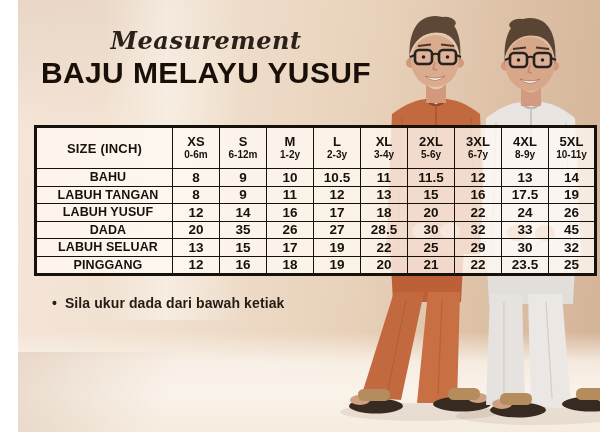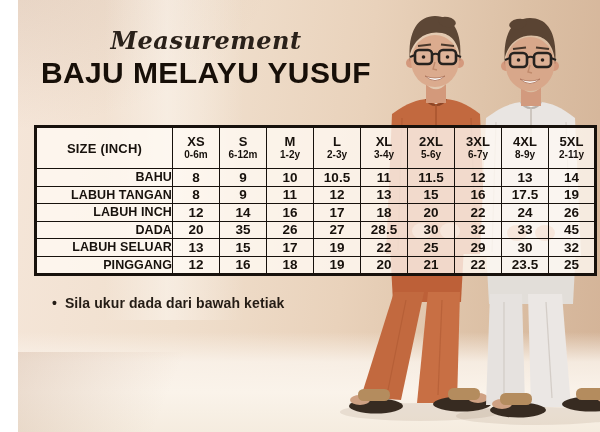--- a/index.html
+++ b/index.html
@@ -44,21 +44,21 @@
     border:3px solid #17110c; color:#17110c;
   }
   table.size-table th, table.size-table td{
     border:1.5px solid #17110c; font-weight:700; text-align:center; padding:0; overflow:hidden;
   }
   table.size-table thead th{ height:40px; vertical-align:middle; }
   th.corner{ text-align:left; padding-left:8px; font-size:13px; letter-spacing:.2px; }
   table.size-table .sz{ display:block; font-size:13px; line-height:1.05; }
   table.size-table .age{ display:block; font-size:10px; line-height:1.15; }
   table.size-table tbody td{ height:16.5px; font-size:13.5px; line-height:1; }
-  table.size-table tbody td.rowlabel{ text-align:right; padding-left:7px; font-size:12.5px; letter-spacing:.1px; }
+  table.size-table tbody td.rowlabel{ text-align:center; padding-left:7px; font-size:12.5px; letter-spacing:.1px; }
 
   ul.notes{
     position:absolute; left:34px; top:294px; width:330px; z-index:4;
     list-style:none; margin:0; padding:0;
   }
   ul.notes li{ display:flex; gap:8px; margin-bottom:3px; align-items:flex-start; }
   ul.notes li::before{ content:"•"; font-size:14px; font-weight:700; color:#241c15; line-height:1.3; }
   ul.notes .ntext{
     font-size:14px; font-weight:700; color:#241c15; line-height:1.3; white-space:pre-line; letter-spacing:.1px;
   }
@@ -231,21 +231,21 @@
           <th>
             <span class="sz">3XL</span>
             <span class="age">6-7y</span>
           </th>
           <th>
             <span class="sz">4XL</span>
             <span class="age">8-9y</span>
           </th>
           <th>
             <span class="sz">5XL</span>
-            <span class="age">2-11y</span>
+            <span class="age">10-11y</span>
           </th>
         </tr>
     </thead>
     <tbody id="body-rows">
         <tr>
           <td class="rowlabel">BAHU</td>
           <td>8</td>
           <td>9</td>
           <td>10</td>
           <td>10.5</td>
@@ -261,21 +261,21 @@
           <td>9</td>
           <td>11</td>
           <td>12</td>
           <td>13</td>
           <td>15</td>
           <td>16</td>
           <td>17.5</td>
           <td>19</td>
         </tr>
         <tr>
-          <td class="rowlabel">LABUH INCH</td>
+          <td class="rowlabel">LABUH YUSUF</td>
           <td>12</td>
           <td>14</td>
           <td>16</td>
           <td>17</td>
           <td>18</td>
           <td>20</td>
           <td>22</td>
           <td>24</td>
           <td>26</td>
         </tr>

